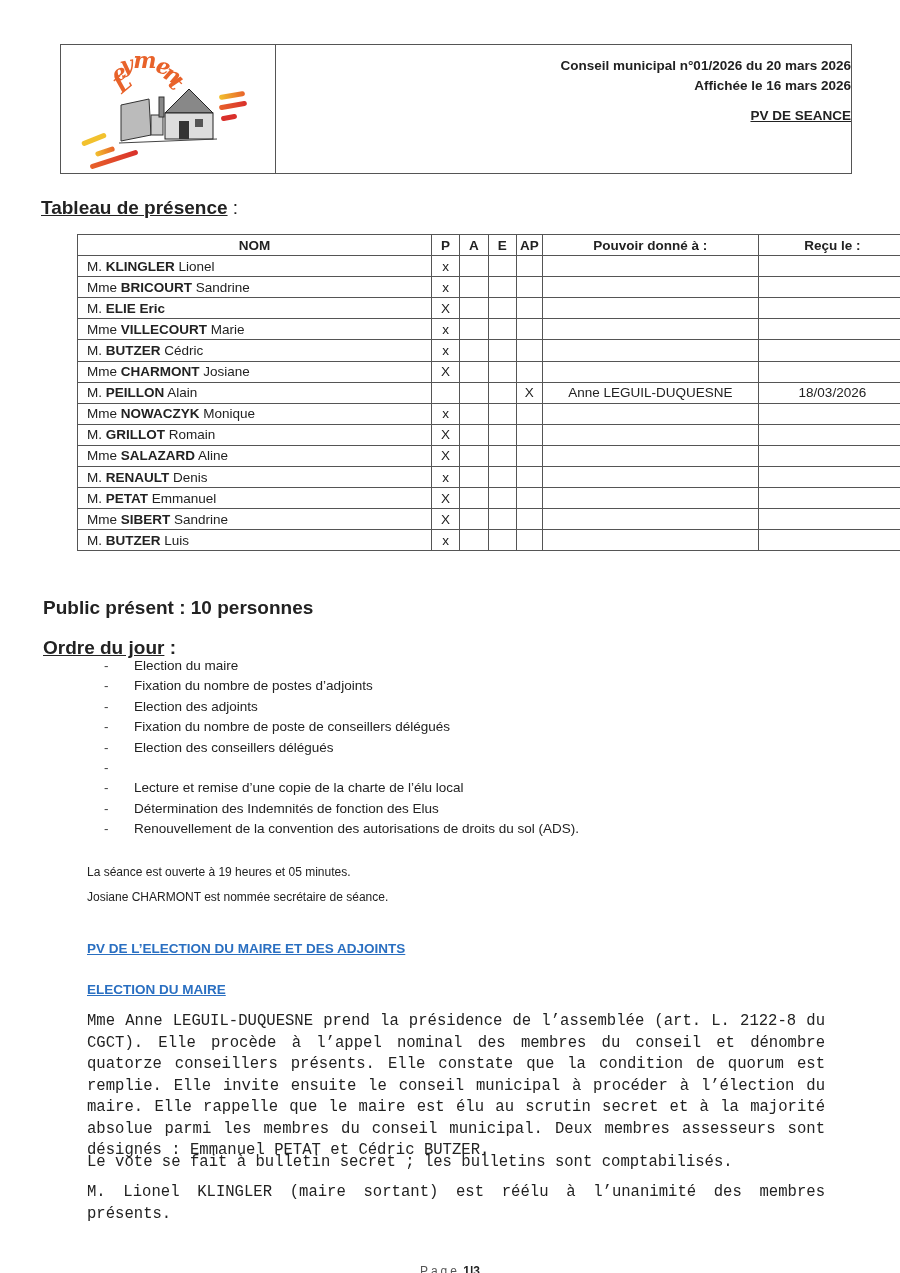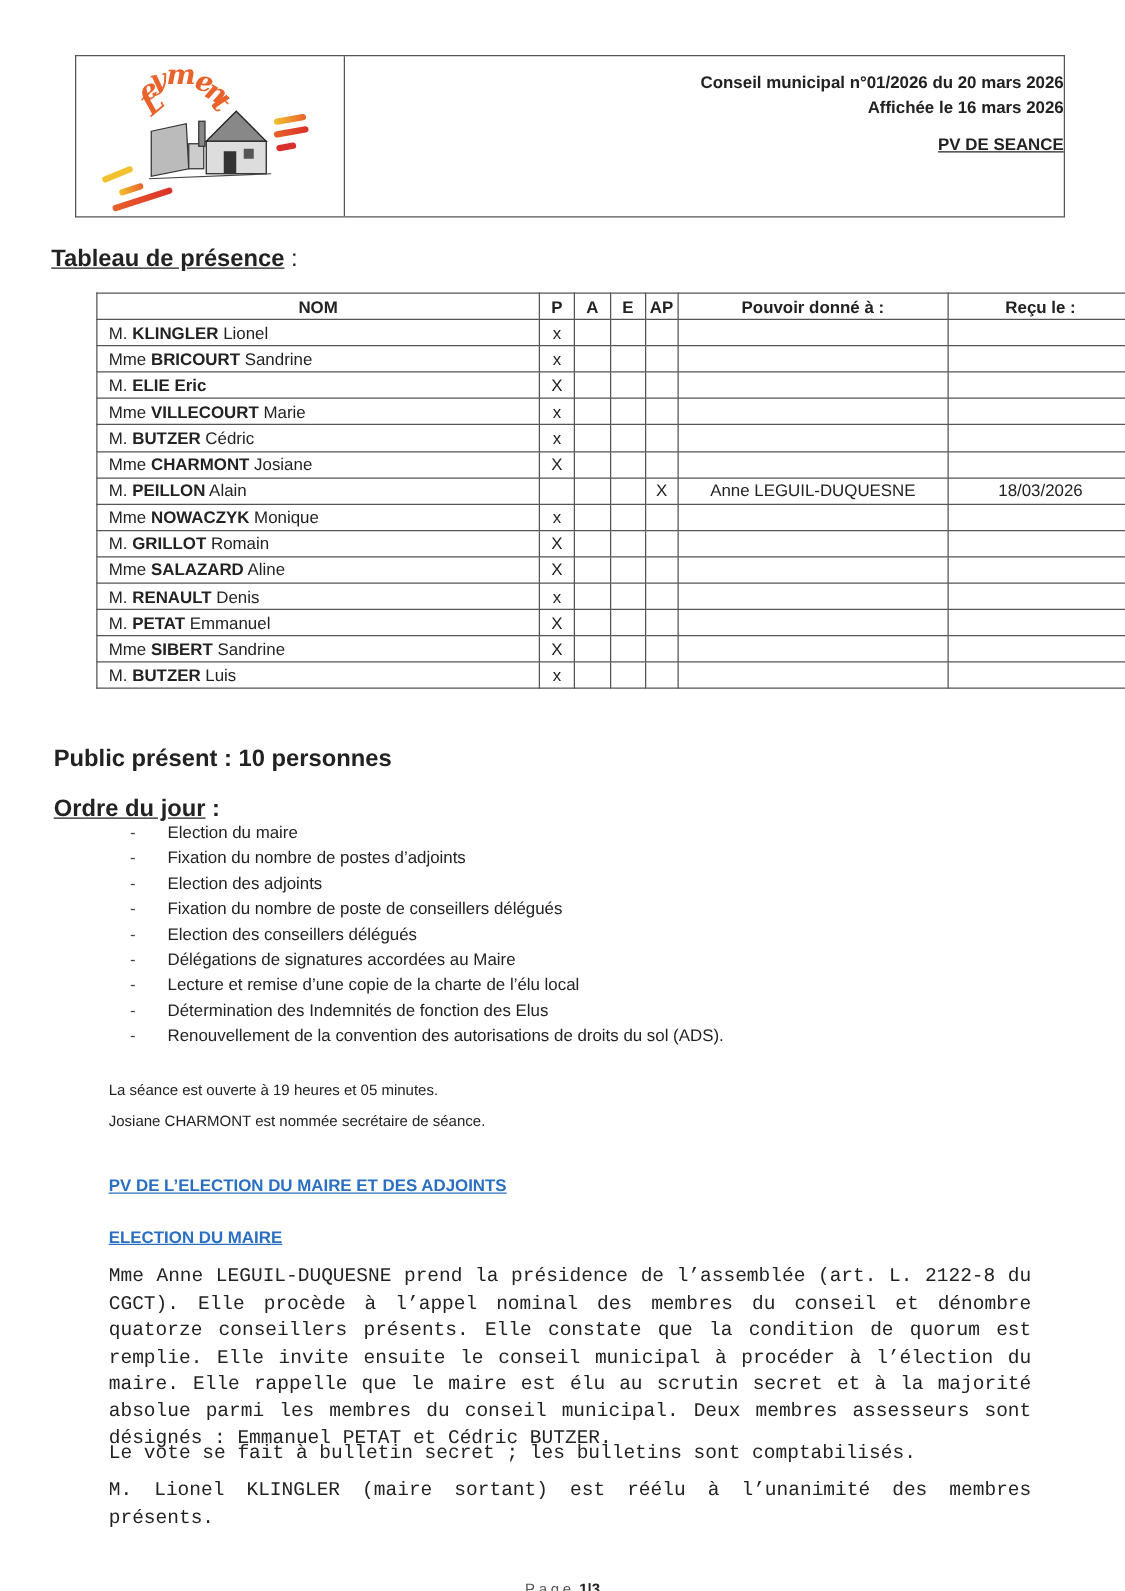--- a/index.html
+++ b/index.html
@@ -284,21 +284,20 @@
   <li>
       <span class="dash">-</span>
       <span>Fixation du nombre de poste de conseillers délégués</span>
     </li>
   <li>
       <span class="dash">-</span>
       <span>Election des conseillers délégués</span>
     </li>
   <li>
       <span class="dash">-</span>
-      <span>Délégations de signatures accordées au Maire</span>
     </li>
   <li>
       <span class="dash">-</span>
       <span>Lecture et remise d’une copie de la charte de l’élu local</span>
     </li>
   <li>
       <span class="dash">-</span>
       <span>Détermination des Indemnités de fonction des Elus</span>
     </li>
   <li>

